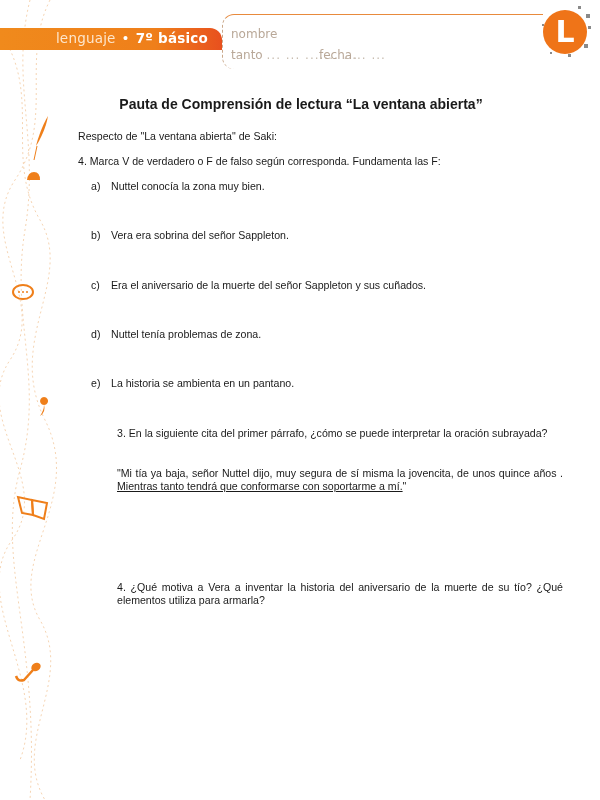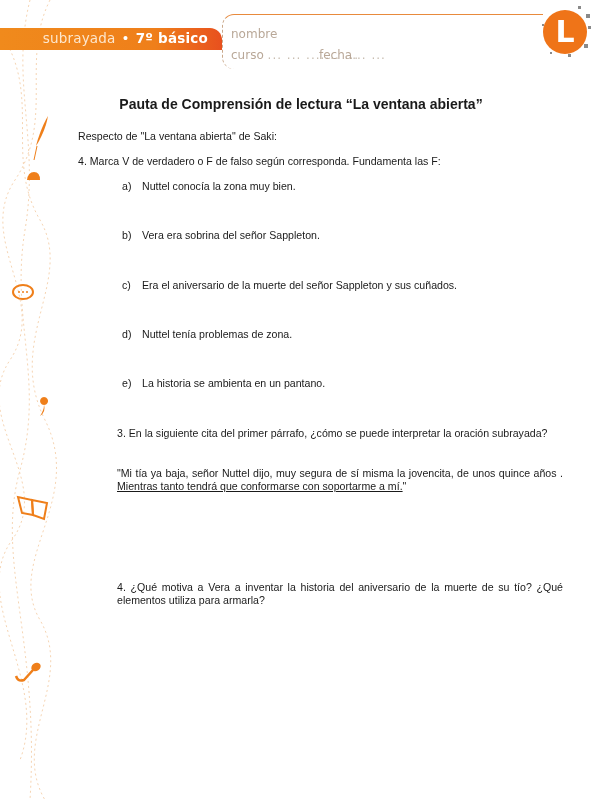--- a/index.html
+++ b/index.html
@@ -43,21 +43,21 @@
   }
   .doc {
     position:absolute; left:78px; top:0; width:446px;
     font-size:10.6px; line-height:13px;
   }
   .title {
     position:absolute; top:98px; left:0; width:446px; text-align:center;
     font-weight:bold; font-size:14px;
   }
   .p { position:absolute; left:0; white-space:nowrap; }
-  .item { position:absolute; left:13px; white-space:nowrap;margin-left:31px; }
+  .item { position:absolute; left:13px; white-space:nowrap; }
   .item .letter { display:inline-block; width:20px; }
   .justify { position:absolute; left:0; width:446px; text-align:justify;margin-left:39px; }
   .underline { text-decoration:underline; }
 </style>
 </head>
 <body>
 
 <svg class="margin-deco" viewBox="0 0 62 800">
   <g fill="none" stroke="#f3c9a0" stroke-width="0.8" stroke-dasharray="2 3">
     <path d="M50 0 C 20 60, 55 120, 15 180 S 50 300, 10 360 S 55 480, 12 540 S 50 680, 20 760"></path>
@@ -87,27 +87,27 @@
   </g>
 
   <g>
     <ellipse cx="36" cy="667" rx="5" ry="4" fill="#ef7f1a" transform="rotate(-35 36 667)"></ellipse>
     <path d="M33 670 L 24 680 Q 18 682, 16 676" stroke="#ef7f1a" stroke-width="2.5" fill="none"></path>
   </g>
 </svg>
 
 <div class="header-band">
   <div class="header-band-text">
-    <span>subrayada</span><span class="sep">•</span><b>7º básico</b>
+    <span>lenguaje</span><span class="sep">•</span><b>7º básico</b>
   </div>
 </div>
 
 <div class="info-box">
   <span class="info-label lbl-nombre">nombre</span>
-  <span class="info-label lbl-curso"><span>curso</span> <span class="dots">... ... ....... ...</span></span>
+  <span class="info-label lbl-curso"><span>tanto</span> <span class="dots">... ... ....... ...</span></span>
   <span class="info-label lbl-fecha"><span>fecha</span><span class="dots">... ...</span></span>
 </div>
 
 <svg class="logo" viewBox="0 0 56 56">
   <g fill="#8a8a8a">
     <rect x="48" y="10" width="4" height="4"></rect>
       <rect x="50" y="22" width="3" height="3"></rect>
     <rect x="46" y="40" width="4" height="4"></rect>
       <rect x="30" y="50" width="3" height="3"></rect>
     <rect x="12" y="48" width="2" height="2"></rect>

